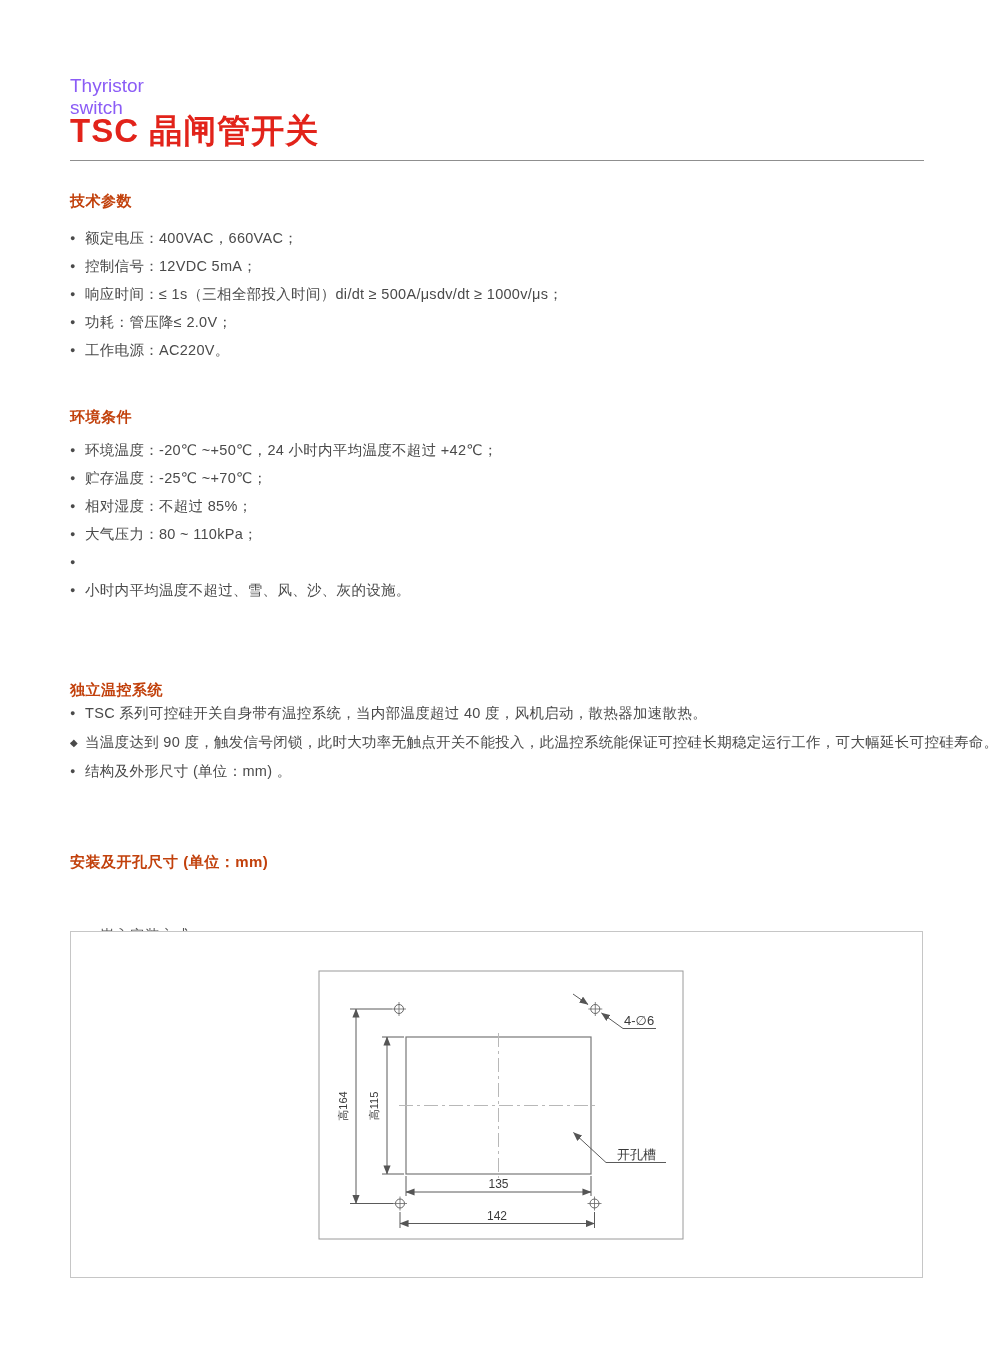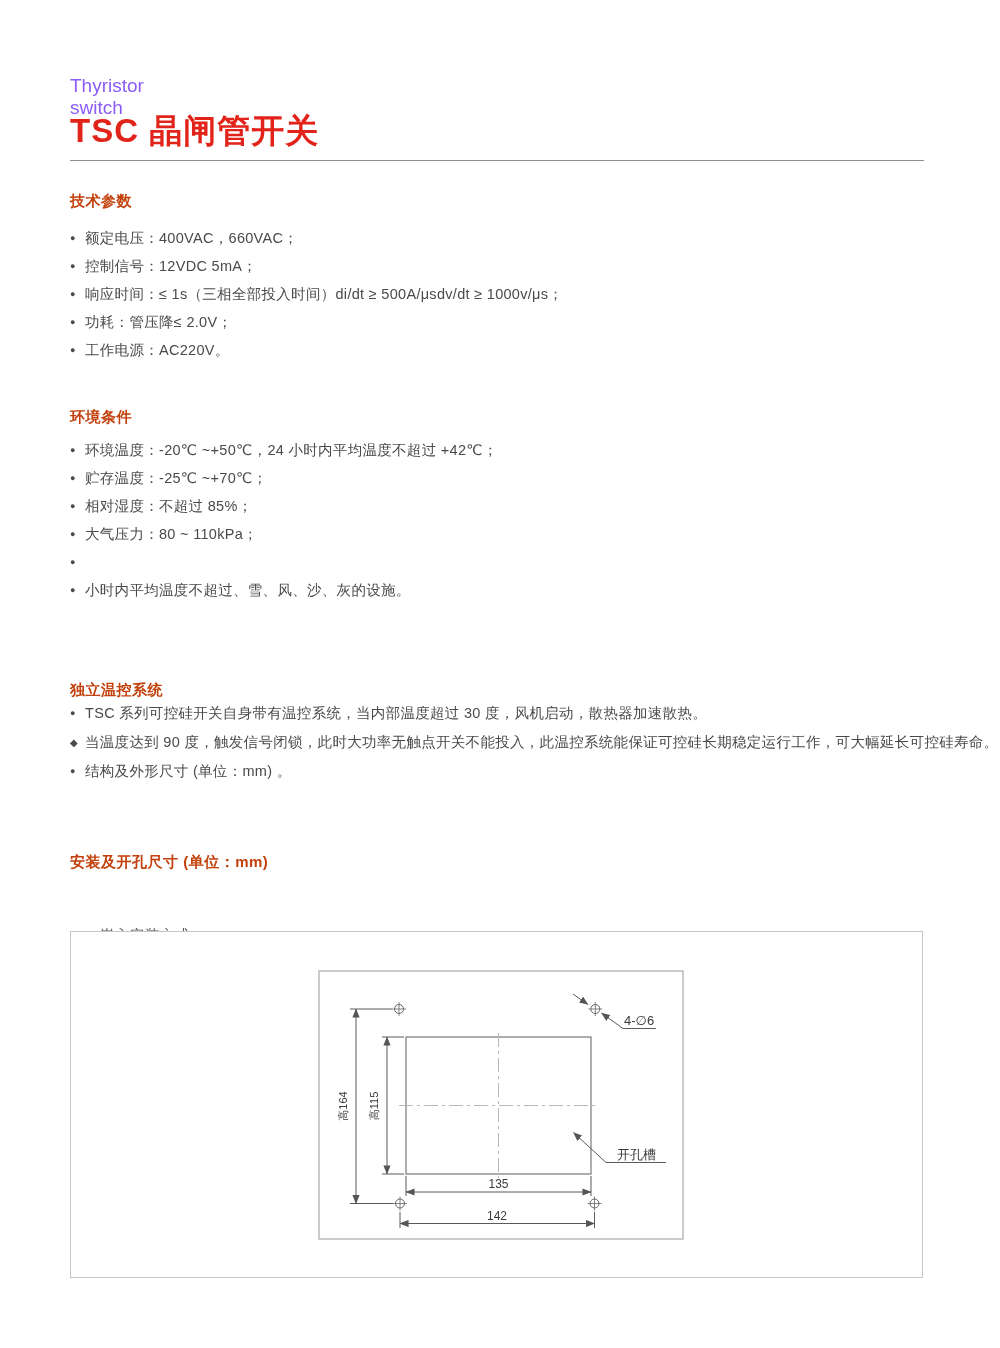--- a/index.html
+++ b/index.html
@@ -98,21 +98,21 @@
   <li>
       <span class="blt">●</span>
       <span>小时内平均温度不超过、雪、风、沙、灰的设施。</span>
     </li>
 </ul>
 
 <div class="abs sec-h h-temp">独立温控系统</div>
 <ul class="abs blist l-temp">
   <li>
       <span class="blt">●</span>
-      <span>TSC 系列可控硅开关自身带有温控系统，当内部温度超过 30 度，风机启动，散热器加速散热。</span>
+      <span>TSC 系列可控硅开关自身带有温控系统，当内部温度超过 40 度，风机启动，散热器加速散热。</span>
     </li>
   <li>
       <span class="blt diamond">◆</span>
       <span>当温度达到 90 度，触发信号闭锁，此时大功率无触点开关不能投入，此温控系统能保证可控硅长期稳定运行工作，可大幅延长可控硅寿命。</span>
     </li>
   <li>
       <span class="blt">●</span>
       <span>结构及外形尺寸 (单位：mm) 。</span>
     </li>
 </ul>

